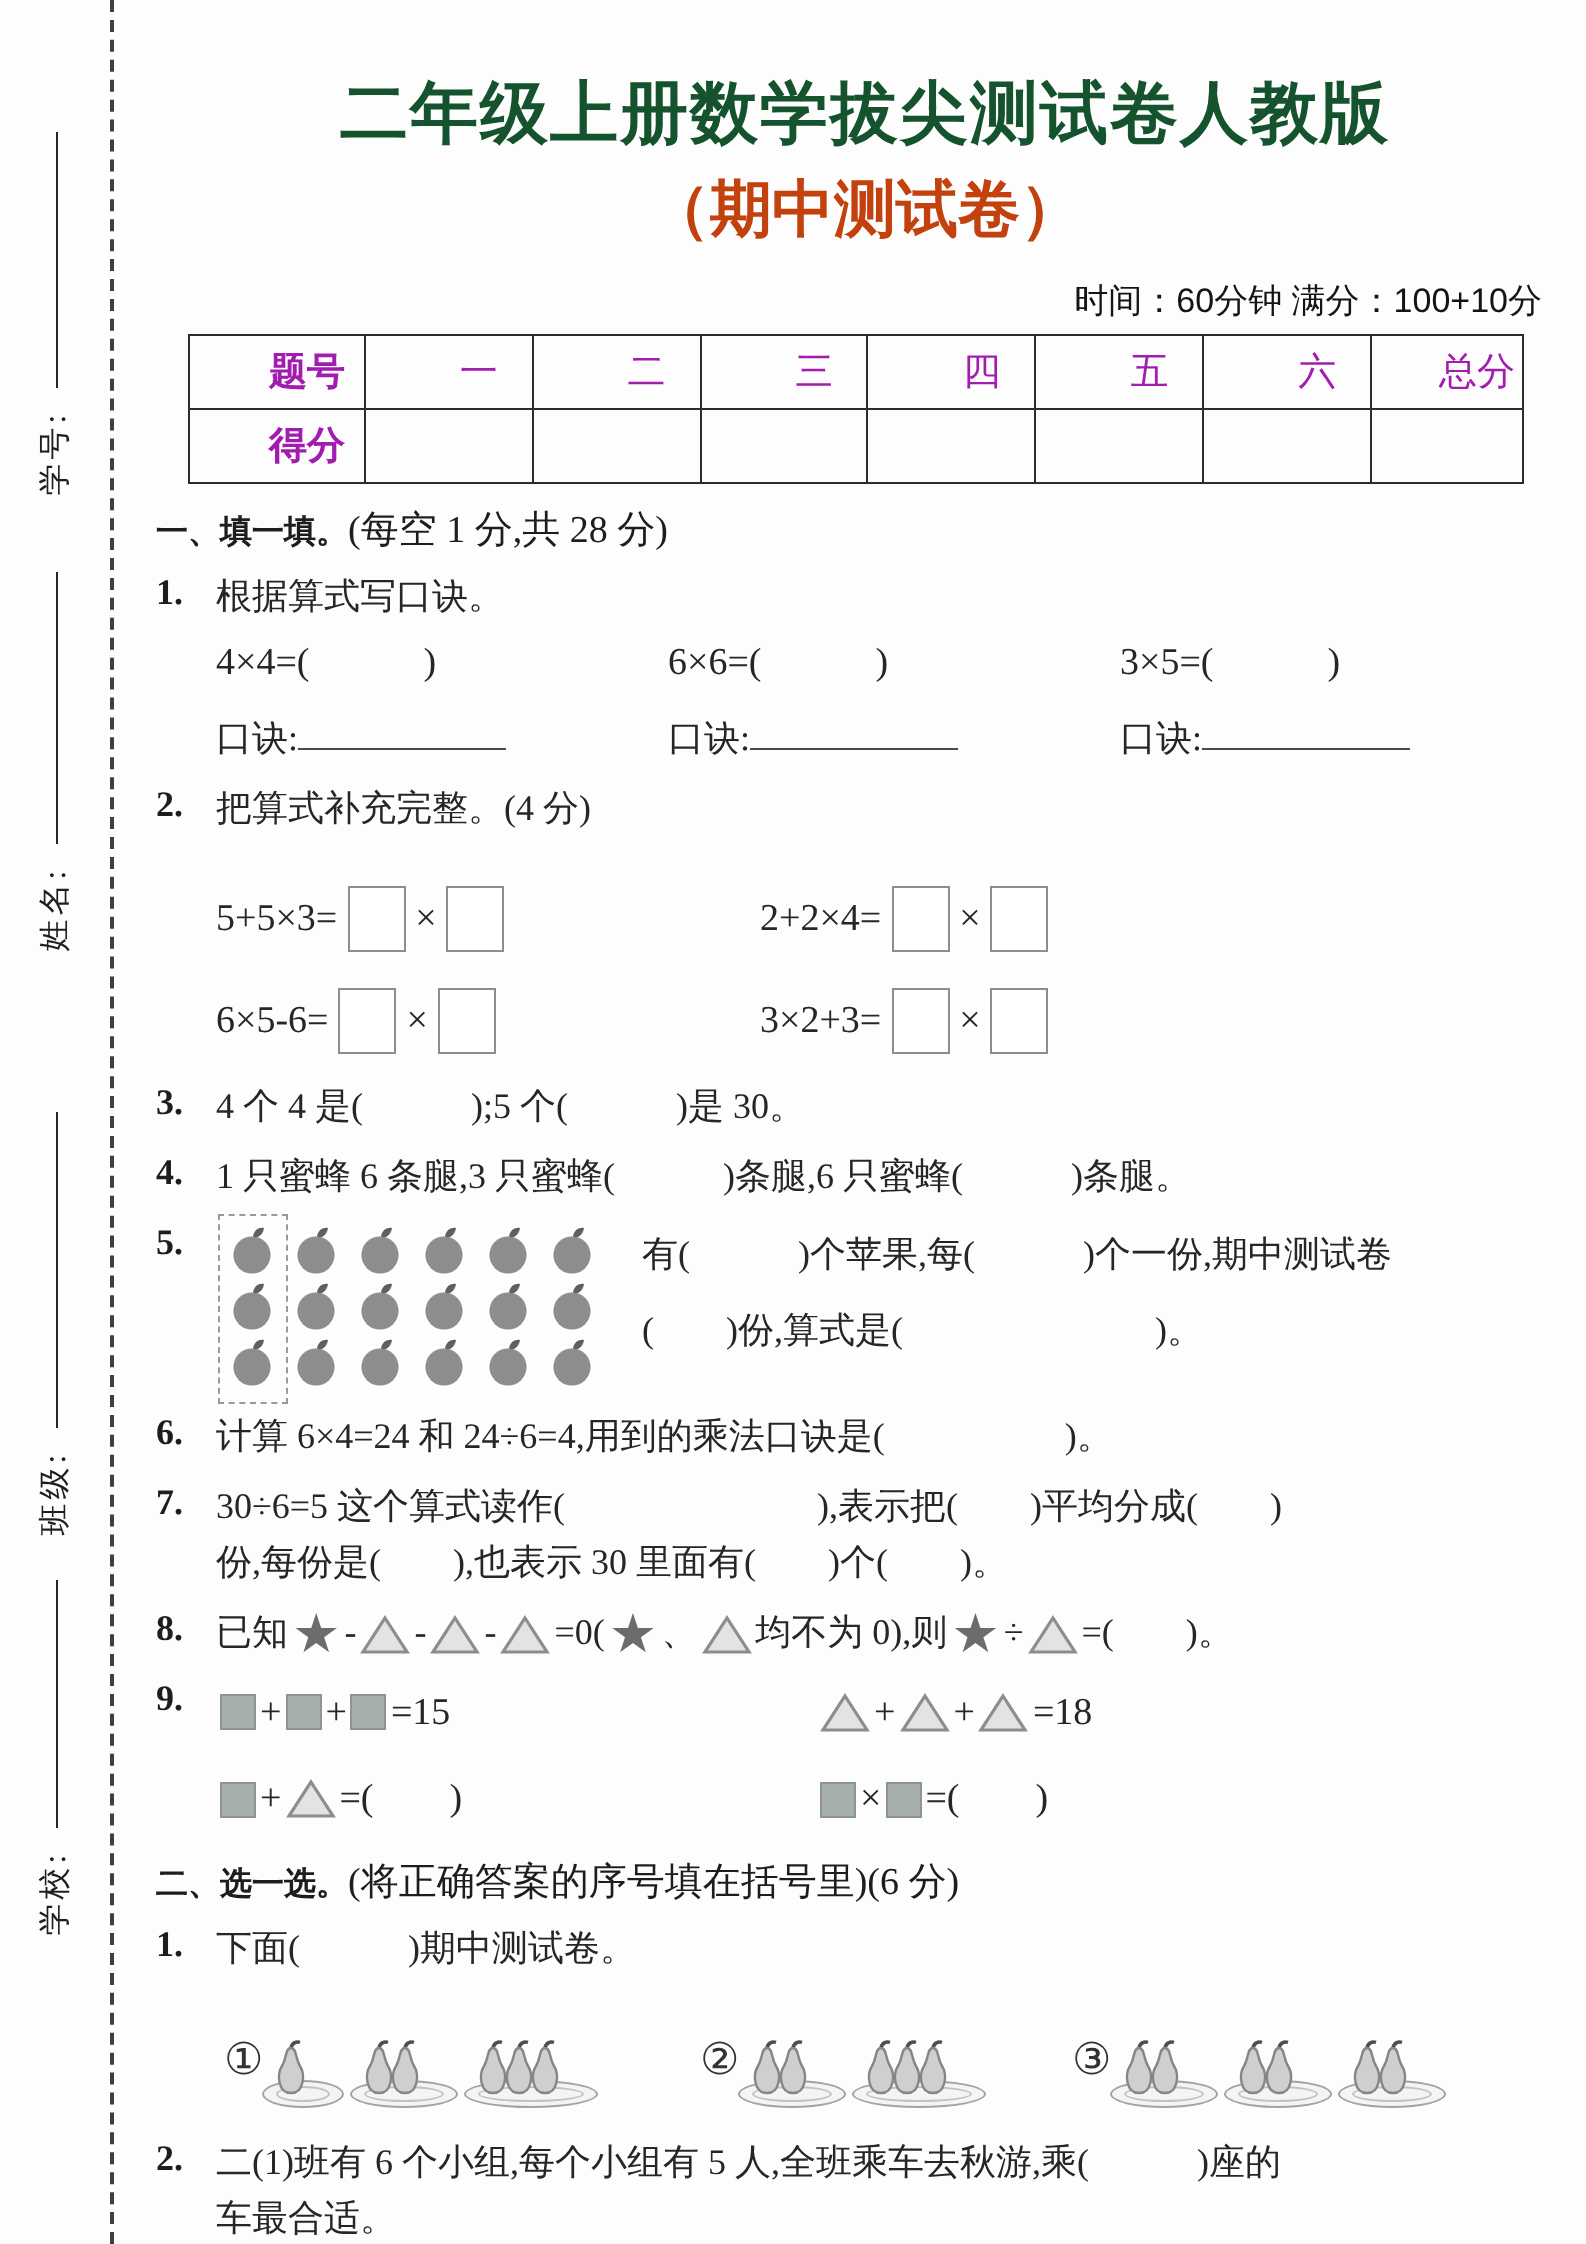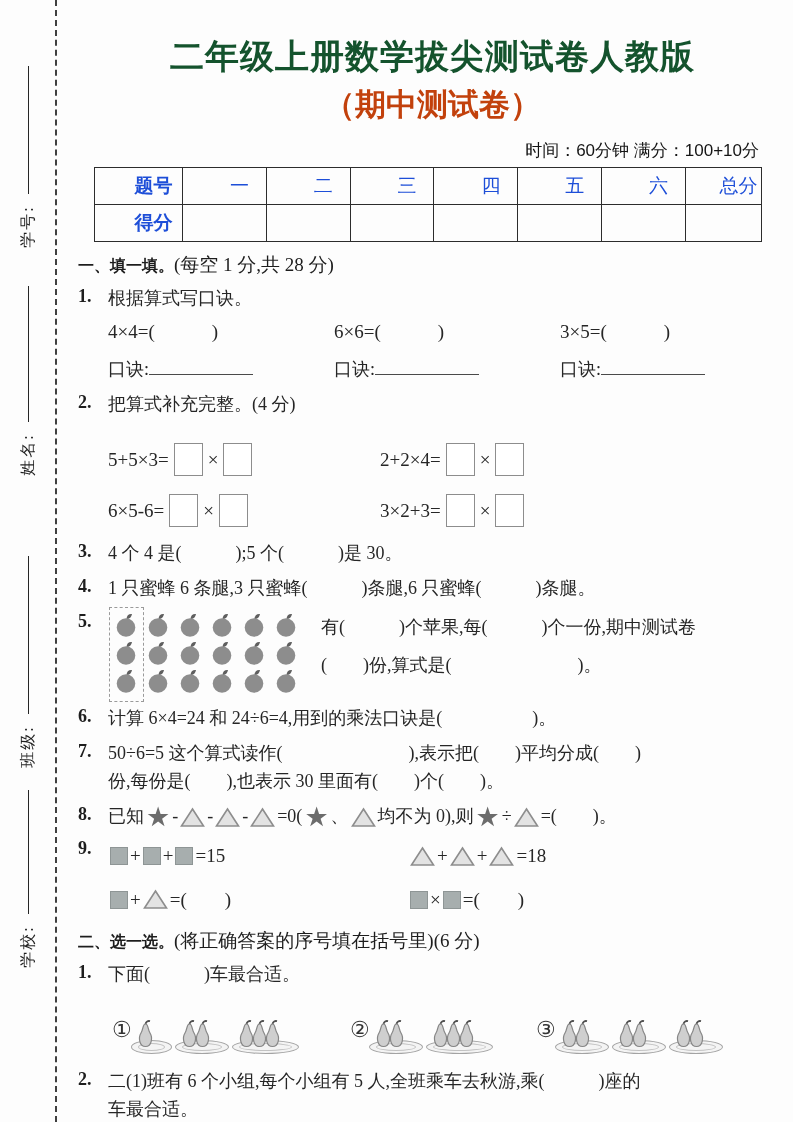--- a/index.html
+++ b/index.html
@@ -13,23 +13,23 @@
   .margin-strip{position:absolute;left:0;top:0;width:57px;height:100%;}
   .m-group{position:absolute;left:0;width:57px;display:flex;flex-direction:column;align-items:center;}
   .m-line{width:0;border-left:1.6px solid #262626;}
   .m-label{height:64px;display:flex;align-items:center;justify-content:center;}
   .m-label span{transform:rotate(-90deg);white-space:nowrap;font-size:16px;letter-spacing:2px;color:#1e1e1e;}
   .divider{position:absolute;left:55px;top:0;height:100%;width:0;border-left:2.5px dashed #3f3f3f;}
   
   .content{position:absolute;left:78px;top:0;width:709px;}
   h1{font-family:"Liberation Sans","DejaVu Sans",sans-serif;font-weight:bold;font-size:34px;color:#14532d;text-align:center;margin:34px 0 0;letter-spacing:1px;}
   h2{font-family:"Liberation Sans","DejaVu Sans",sans-serif;font-weight:bold;font-size:31px;color:#c2410c;text-align:center;margin:4px 0 0;}
-  .info{font-family:"Liberation Sans","DejaVu Sans",sans-serif;font-size:17px;color:#141414;text-align:right;margin:13px 28px 5px 0;}
+  .info{font-family:"Liberation Sans","DejaVu Sans",sans-serif;font-size:17px;color:#141414;text-align:right;margin:13px 16px 5px 0;}
   table.score-table{border-collapse:collapse;table-layout:fixed;width:668px;margin:0 0 10px 16px;}
-  table.score-table td{border:1.7px solid #2c2c2c;height:37px;text-align:center;font-size:19px;color:#1d4ed8;padding-left:31px;}
+  table.score-table td{border:1.7px solid #2c2c2c;height:37px;text-align:center;font-size:19px;color:#a21caf;padding-left:31px;}
   table.score-table td.hd{width:88px;font-weight:bold;}
   table.score-table td.total{width:76px;}
   .sec-head{font-size:19px;margin:6px 0 4px;color:#1d1d1d;}
   .sec-head .sec-title{font-weight:bold;font-size:16px;}
   .q{display:flex;margin-top:7px;}
   .q-num{flex:none;width:30px;font-weight:bold;font-size:18px;padding-top:1px;color:#1d1d1d;}
   .q-body{flex:1;font-size:18px;line-height:1.55;color:#262626;}
   
   .eq-row{display:flex;margin-top:4px;}
   .eq-col{width:226px;}
@@ -322,21 +322,21 @@
   </div>
 
   <div class="q">
     <div class="q-num">6.</div>
     <div class="q-body">计算 6×4=24 和 24÷6=4,用到的乘法口诀是(　　　　　)。</div>
   </div>
 
   <div class="q">
     <div class="q-num">7.</div>
     <div class="q-body">
-      <div>50÷6=5 这个算式读作(　　　　　　　),表示把(　　)平均分成(　　)</div>
+      <div>30÷6=5 这个算式读作(　　　　　　　),表示把(　　)平均分成(　　)</div>
       <div>份,每份是(　　),也表示 30 里面有(　　)个(　　)。</div>
     </div>
   </div>
 
   <div class="q">
     <div class="q-num">8.</div>
     <div class="q-body seg-line" id="q8-line"><span>已知</span><span class="shp star-icon">★</span><span>-</span><span class="shp"><svg width="25" height="21" viewBox="0 0 25 21">
             <polygon points="12.5,2 23.5,19 1.5,19" fill="#e3e3e3" stroke="#8d8d8d" stroke-width="1.6"></polygon>
           </svg></span><span>-</span><span class="shp"><svg width="25" height="21" viewBox="0 0 25 21">
             <polygon points="12.5,2 23.5,19 1.5,19" fill="#e3e3e3" stroke="#8d8d8d" stroke-width="1.6"></polygon>
@@ -393,21 +393,21 @@
     </div>
   </div>
 
   <div class="sec-head" style="margin-top:14px;">
     <span class="sec-title">二、选一选。</span><span>(将正确答案的序号填在括号里)(6 分)</span>
   </div>
 
   <div class="q">
     <div class="q-num">1.</div>
     <div class="q-body">
-      <div>下面(　　　)车最合适。</div>
+      <div>下面(　　　)期中测试卷。</div>
       <div class="opts-row" id="pear-opts">
           <div class="opt opt-1">
             <span class="circ">①</span>
             <span class="plate" style="width: 35px;">
               <span class="dish"></span>
               <span class="pears">
                 <span class="pear"><svg width="19" height="29" viewBox="0 0 19 29">
                     <path d="M9.5 4 C10 1.5 12 0.6 14 1.2" fill="none" stroke="#4f4f4f" stroke-width="1.8"></path>
                     <path d="M9.5 4 C12.5 4 11.5 9 14 13 C16.7 17.2 16 26.5 9.5 26.5 C3 26.5 2.3 17.2 5 13 C7.5 9 6.5 4 9.5 4 Z" fill="#cfcfcf" stroke="#868686" stroke-width="1.2"></path>
                   </svg></span>

